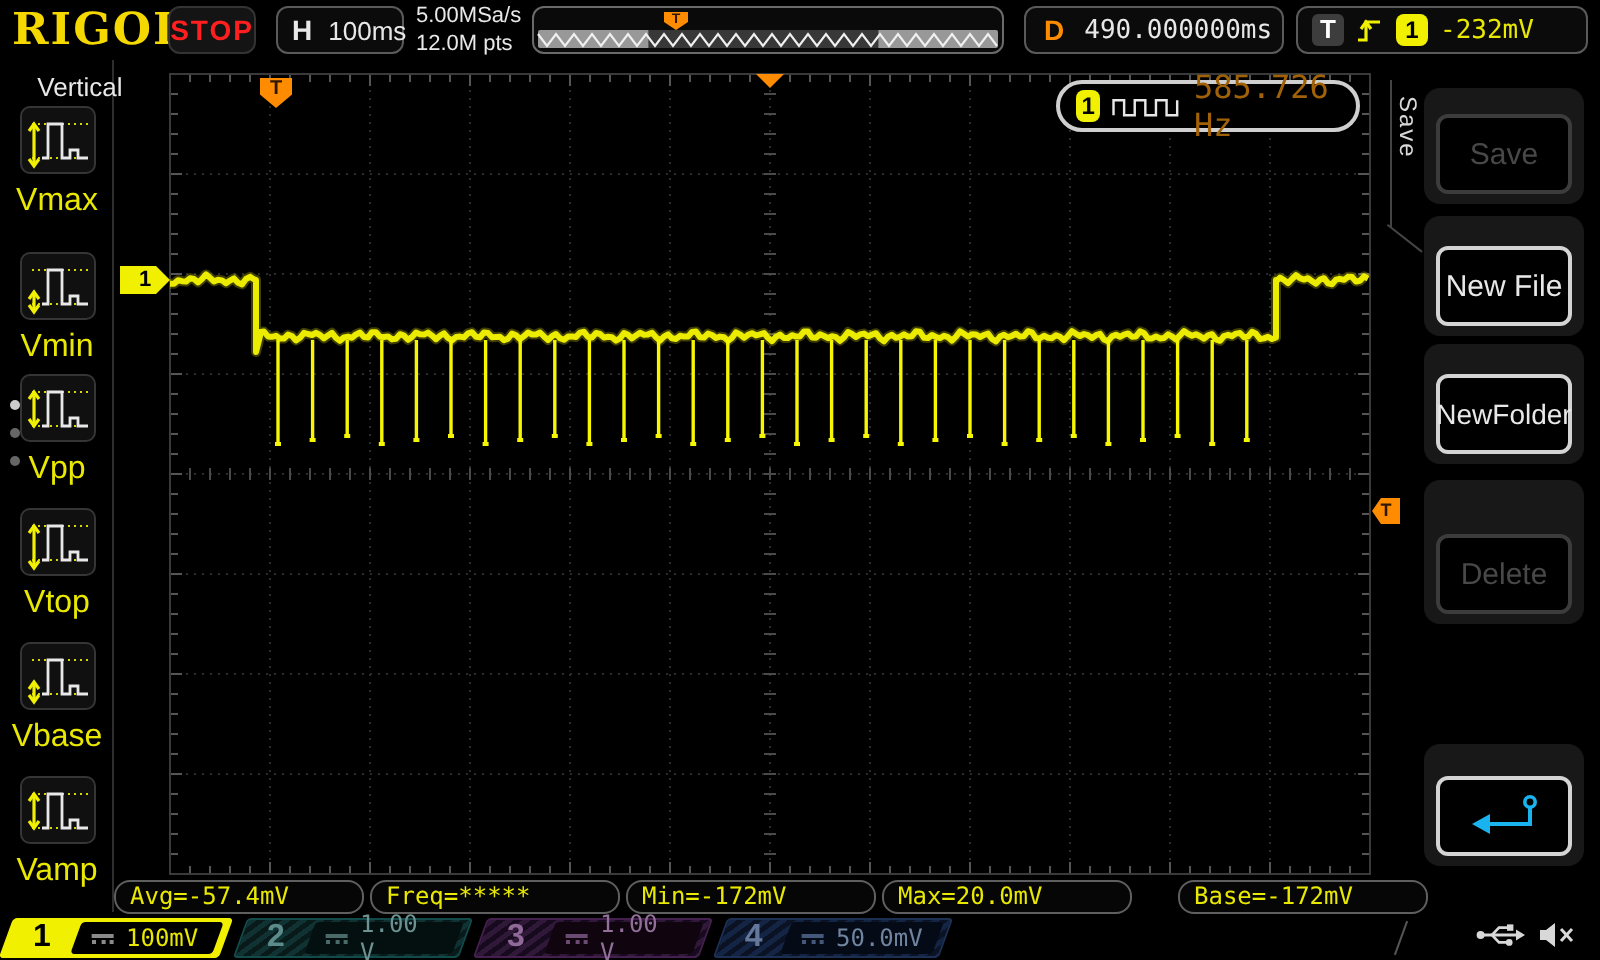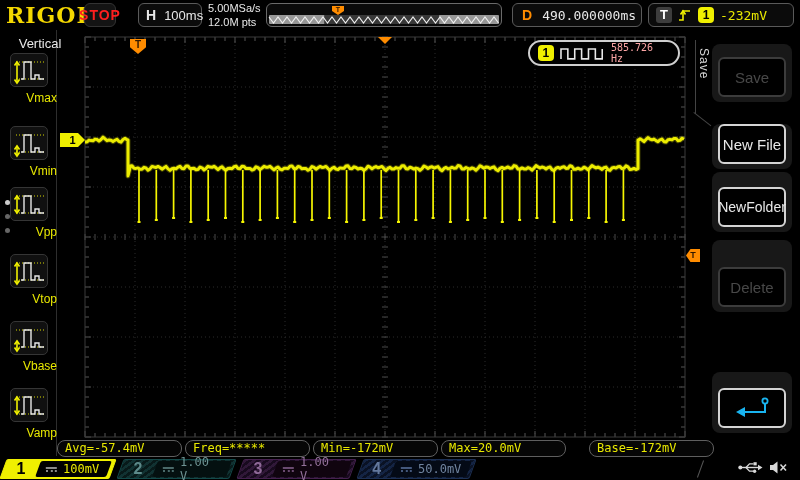--- a/index.html
+++ b/index.html
@@ -6,21 +6,21 @@
   html,body { width:800px; height:480px; background:#000; overflow:hidden;
     font-family:"Liberation Sans", sans-serif; position:relative; }
   .abs { position:absolute; }
 
   
   #logo { left:6px; top:2px; font-family:"DejaVu Serif", serif; font-weight:bold;
     font-size:22px; color:#f5d800; letter-spacing:1px; }
   .tbox { position:absolute; top:3px; height:24px; background:#0b0b0b;
     border:1px solid #5a5a5a; border-radius:6px; color:#e8e8e8;
     display:flex; align-items:center; font-size:13px; }
-  #stop-btn { left:84px; width:32px; justify-content:center; border-color:#333; background:#141414; }
+  #stop-btn { left:84px; width:44px; justify-content:center; border-color:#333; background:#141414; }
   #stop-btn span { color:#ff1f1f; font-weight:bold; font-size:14px; letter-spacing:1px; }
   #h-box { left:138px; width:64px; padding:0 7px; gap:8px; }
   #h-box .hl { font-weight:bold; font-size:14px; }
   #acq-info { left:208px; top:1px; color:#e8e8e8; font-size:11px; line-height:14px; }
   #thumb-box { left:266px; width:236px; background:#0a0a0a; border-color:#6a6a6a; }
   #d-box { left:512px; width:130px; gap:10px; padding:0 9px;
     font-family:"DejaVu Sans Mono", monospace; }
   #d-box .dl { color:#ff8c00; font-weight:bold; font-size:14px; font-family:"Liberation Sans",sans-serif; }
   #t-box { left:648px; width:146px; gap:6px; padding:0 7px; }
   #t-box .tl { background:#3d3d3d; color:#fff; font-weight:bold; font-size:13px;
@@ -29,41 +29,41 @@
     width:16px; height:16px; border-radius:4px; text-align:center; line-height:16px; }
   #t-level { color:#e8e800; font-family:"DejaVu Sans Mono", monospace; font-size:13px; }
 
   
   #left-bar { left:0; top:30px; width:57px; height:426px; background:#000;
     border-right:1px solid #2e2e2e; }
   #left-title { left:0; top:36px; width:80px; text-align:center; color:#e8e8e8; font-size:13px; }
   .side-item { position:absolute; left:0; width:57px; text-align:center; }
   .side-icon { display:inline-block; width:38px; height:34px; background:#101010;
     border:1px solid #353535; border-radius:5px; padding-top:2px; }
-  .side-label { color:#e8e800; font-size:12px; margin-top:1px;text-align:right; }
+  .side-label { color:#e8e800; font-size:16px; margin-top:1px; }
   .pgdot { position:absolute; left:5px; width:5px; height:5px; border-radius:50%; background:#666; }
 
   
   #right-menu { left:695px; top:30px; width:105px; height:426px; background:#000; }
   #menu-tab { position:absolute; left:697px; top:48px; color:#d8d8d8; font-size:12px;
     writing-mode:vertical-rl; letter-spacing:1px; }
   .mslot { position:absolute; left:712px; width:80px; background:#181818; border-radius:8px; }
   .mbtn { position:absolute; left:6px; right:6px; bottom:5px; height:40px; background:#000;
     border-radius:6px; border:2px solid #d4d4d4; color:#e8e8e8; font-size:15px;
     display:flex; align-items:center; justify-content:center; white-space:nowrap; }
   .mbtn.disabled { border-color:#3c3c3c; color:#484848; }
   #menu-edge-v { left:695px; top:40px; width:1px; height:74px; background:#444; }
   #menu-edge-d { left:694px; top:112px; width:22px; height:1px; background:#444;
     transform:rotate(38deg); transform-origin:left top; }
 
   
   #freq-badge { left:528px; top:40px; width:152px; height:26px; background:#000;
     border:2px solid #cfcfcf; border-radius:13px; display:flex; align-items:center;
     gap:6px; padding:0 8px; z-index:5; }
-  #freq-val { color:#fca5a5; font-size:10px; font-family:"DejaVu Sans Mono", monospace; }
+  #freq-val { color:#a16207; font-size:16px; font-family:"DejaVu Sans Mono", monospace; }
 
   
   .meas { position:absolute; top:440px; height:17px; background:#060606;
     border:1px solid #5f5f5f; border-radius:8px; color:#e8e800;
     font-family:"DejaVu Sans Mono", monospace; font-size:12px; line-height:15px;
     padding-left:7px; width:125px; }
 
   
   #bottom-bar { left:0; top:458px; width:800px; height:22px; background:#000; }
   .ch { position:absolute; top:459px; height:20px; transform:skewX(-20deg);
@@ -599,21 +599,21 @@
 <div class="pgdot" style="top:228px"></div>
 
 <div class="abs" id="right-menu"></div>
 <div class="abs" id="menu-edge-v"></div>
 <div class="abs" id="menu-edge-d"></div>
 <div id="menu-tab">Save</div>
 
 <div class="mslot" style="top:44px;height:58px">
   <div class="mbtn disabled">Save</div>
 </div>
-<div class="mslot" style="top:124px;height:45px">
+<div class="mslot" style="top:108px;height:60px">
   <div class="mbtn">New File</div>
 </div>
 <div class="mslot" style="top:172px;height:60px">
   <div class="mbtn" style="font-size:14px">NewFolder</div>
 </div>
 <div class="mslot" style="top:240px;height:72px">
   <div class="mbtn disabled">Delete</div>
 </div>
 <div class="mslot" style="top:372px;height:61px">
   <div class="mbtn">

